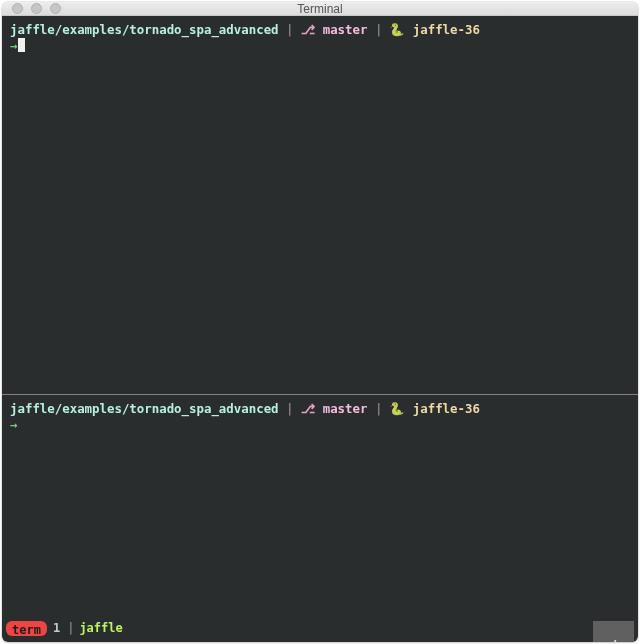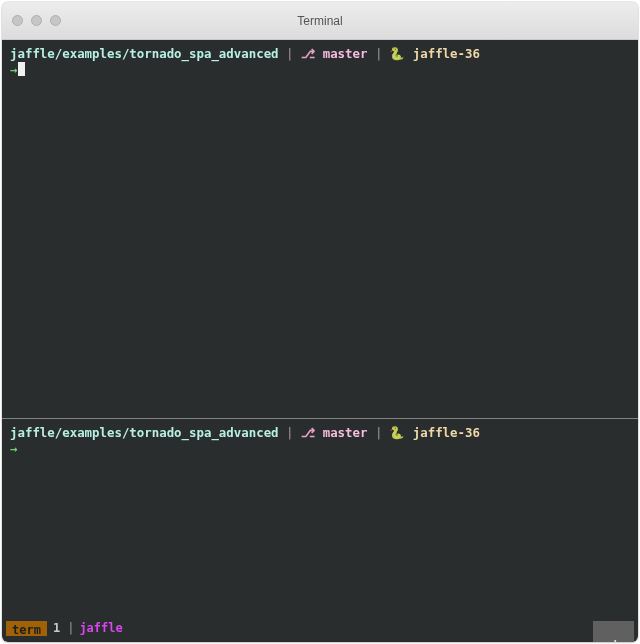--- a/index.html
+++ b/index.html
@@ -15,21 +15,21 @@
       width: 636px;
       height: 640px;
       background: #e6e6e6;
       border-radius: 6px;
       box-shadow: 0 1px 2px rgba(0,0,0,0.15), 0 0 0 1px rgba(0,0,0,0.08);
       display: flex;
       flex-direction: column;
       overflow: hidden;
     }
     .titlebar {
-      height: 38px;
+      height: 14px;
       background: linear-gradient(#ededed, #dcdcdc);
       border-bottom: 1px solid #c8c8c8;
       display: flex;
       align-items: center;
       position: relative;
       flex-shrink: 0;
     }
     .traffic-lights {
       display: flex;
       gap: 8px;
@@ -101,34 +101,35 @@
       left: 4px;
       right: 4px;
       height: 15px;
       display: flex;
       align-items: stretch;
       font-size: 12px;
       line-height: 15px;
       font-weight: bold;
     }
     .sb-tab {
-      background: #a16207;
+      background: #ef4444;
       color: #1e1e1e;
       padding: 2px 6px;
+      border-radius: 6px;
     }
     .sb-num {
       color: #c9c9c9;
       padding: 0 6px;
     }
     .sb-bar {
       color: #808080;
       padding: 0 1px;
     }
     .sb-name {
-      color: #d946ef;
+      color: #bef264;
       padding: 0 4px;
     }
     .sb-spacer { flex: 1; }
     .sb-host {
       background: #606060;
       color: #d7d7d7;
       padding: 18px 6px;
     }
   </style>
 </head>

